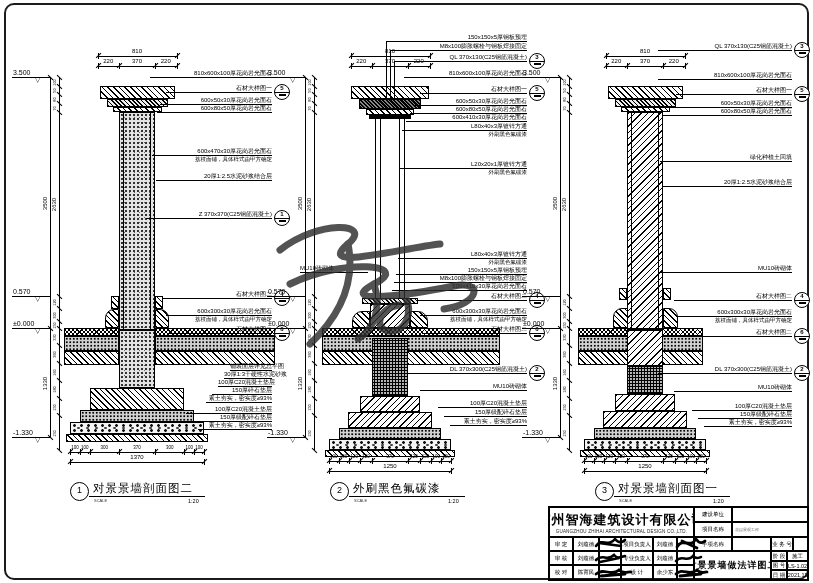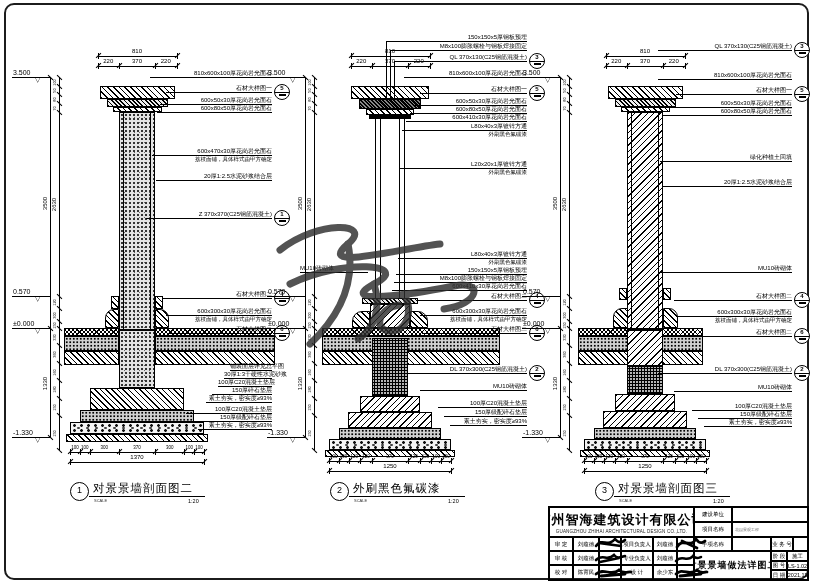--- a/index.html
+++ b/index.html
@@ -593,21 +593,21 @@
   <div class="cap-word" style="left:94px;top:498px">SCALE</div>
   <div class="cap-scale" style="left:188px;top:498px">1:20</div>
 
   <div class="cap-circle" style="left:330px;top:482px">2</div>
   <div class="cap-title" style="left:353px;top:481px">外刷黑色氟碳漆</div>
   <div class="cap-line" style="left:349px;top:496px;width:116px"></div>
   <div class="cap-word" style="left:354px;top:498px">SCALE</div>
   <div class="cap-scale" style="left:448px;top:498px">1:20</div>
 
   <div class="cap-circle" style="left:595px;top:482px">3</div>
-  <div class="cap-title" style="left:618px;top:481px">对景景墙剖面图三</div>
+  <div class="cap-title" style="left:618px;top:481px">对景景墙剖面图一</div>
   <div class="cap-line" style="left:614px;top:496px;width:116px"></div>
   <div class="cap-word" style="left:619px;top:498px">SCALE</div>
   <div class="cap-scale" style="left:713px;top:498px">1:20</div>
 
   <div class="tb">
     <div class="cell" style="left:0;top:0;width:145px;height:30px;flex-direction:column">
       <div class="company-cn">广州智海建筑设计有限公司</div>
       <div class="company-en">GUANGZHOU ZHIHAI ARCHITECTURAL DESIGN CO.,LTD.</div>
     </div>
     <div class="cell" style="left:145px;top:0;width:38px;height:15px">建设单位</div>

